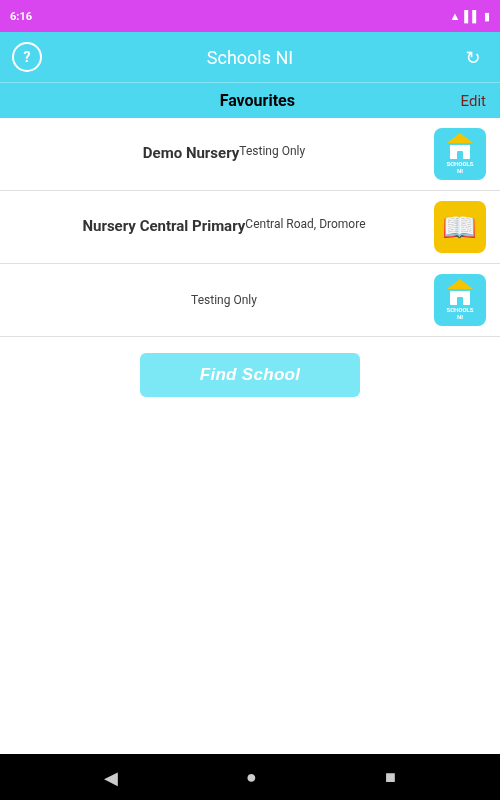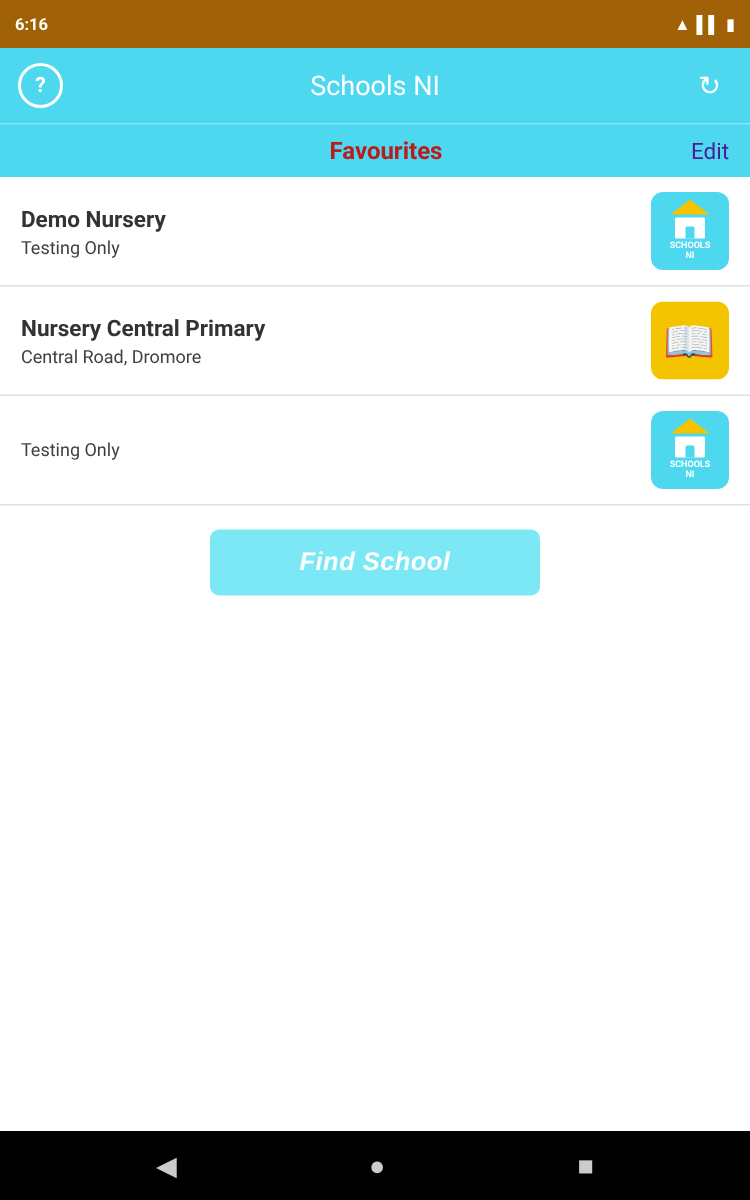--- a/index.html
+++ b/index.html
@@ -8,21 +8,21 @@
       height: 800px;
       background: #000;
       font-family: 'Roboto', Arial, sans-serif;
       overflow: hidden;
       display: flex;
       flex-direction: column;
     }
 
     
     .status-bar {
-      background: #a16207;
+      background: #d946ef;
       color: #fff;
       font-size: 11px;
       padding: 16px 10px;
       display: flex;
       justify-content: space-between;
       align-items: center;
       height: 22px;
     }
     .status-bar-left { font-weight: bold; }
     .status-bar-right { display: flex; gap: 4px; align-items: center; }
@@ -79,28 +79,28 @@
     .section-header {
       background: #4dd8f0;
       height: 36px;
       display: flex;
       align-items: center;
       justify-content: space-between;
       padding: 0 14px;
       border-top: 1px solid rgba(255,255,255,0.3);
     }
     .section-title {
-      color: #b91c1c;
+      color: #000000;
       font-size: 16px;
       font-weight: bold;
       flex: 1;
       text-align: center;
     }
     .edit-btn {
-      color: #4c1d95;
+      color: #7f1d1d;
       font-size: 15px;
       cursor: pointer;
       font-weight: normal;
     }
     .section-spacer { width: 40px; }
 
     
     .list {
       flex: 1;
       background: #fff;
@@ -108,21 +108,21 @@
     .list-item {
       display: flex;
       align-items: center;
       padding: 10px 14px;
       border-bottom: 1px solid #e0e0e0;
       min-height: 68px;
     }
     .list-item-text {
       flex: 1;
       display: flex;
-      flex-direction: column;
+      flex-direction: row;
       justify-content: center;
     }
     .list-item-name {
       font-size: 15px;
       font-weight: bold;
       color: #333;
       margin-bottom: 3px;
     }
     .list-item-subtitle {
       font-size: 12px;

